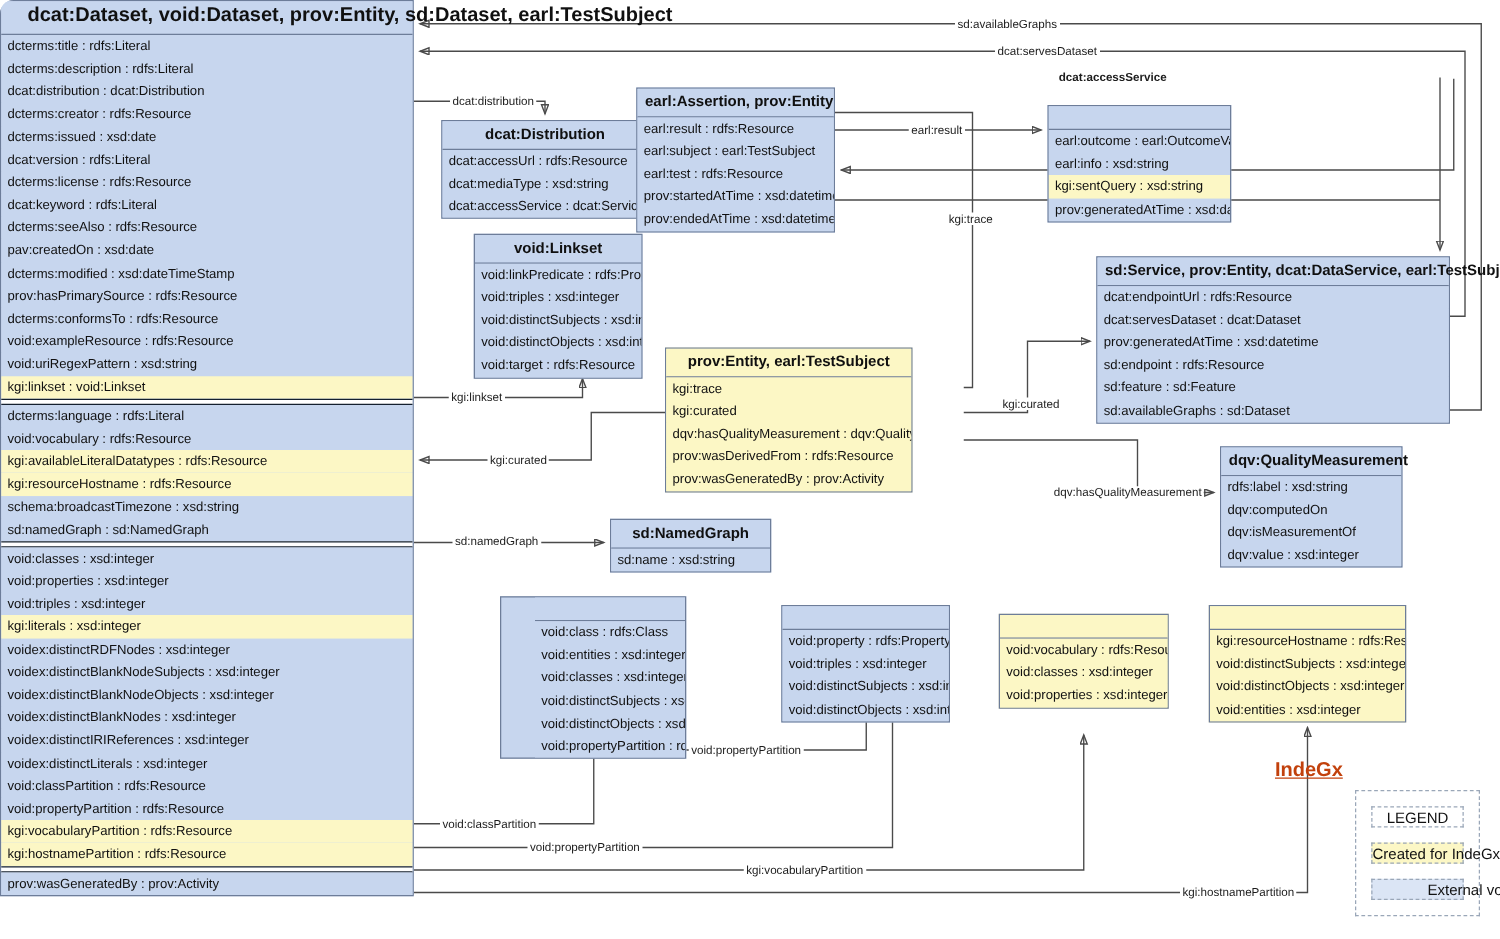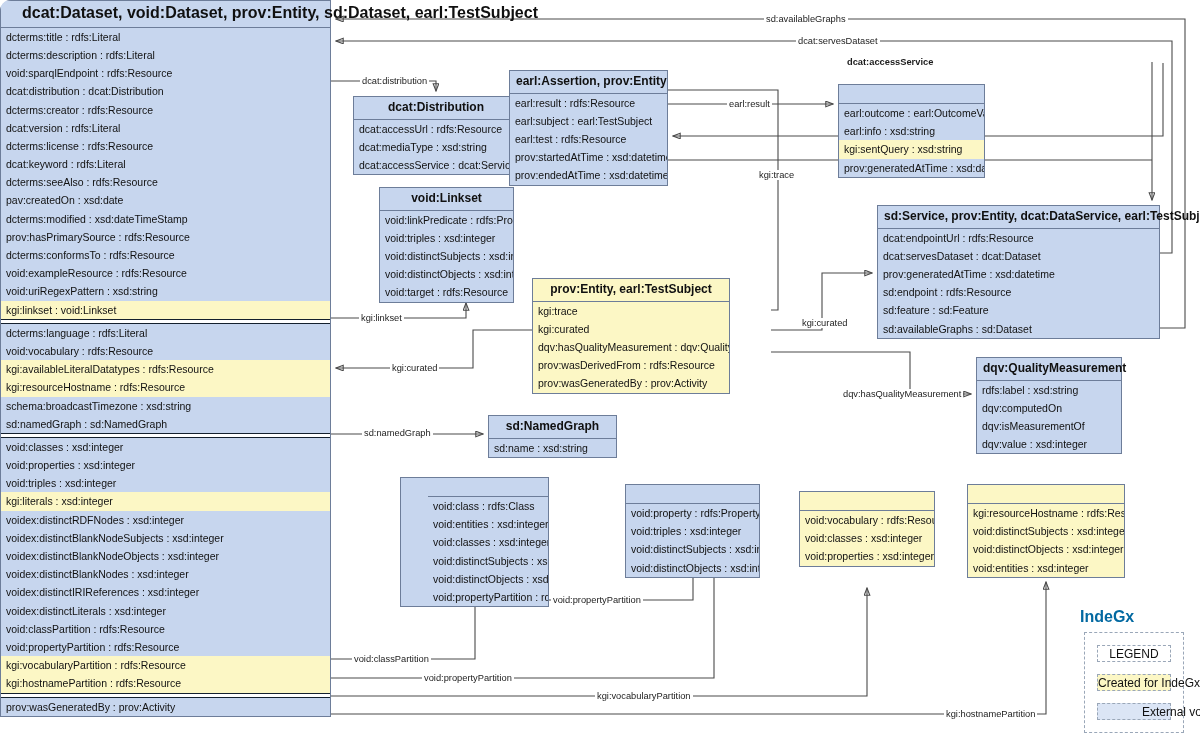--- a/index.html
+++ b/index.html
@@ -88,23 +88,24 @@
     color:#1c1c1c;
     background:#ffffff;
     padding:0 2px;
     white-space:nowrap;
     z-index:4;
     line-height:10px;
   }
 
   
   #brand{
-    position:absolute;left:1080px;top:608px;
-    font-size:16px;font-weight:bold;color:#0369a1;
+    position:absolute;left:1020px;top:608px;
+    font-size:16px;font-weight:bold;color:#c2410c;
     z-index:6;
+    text-decoration:underline;
   }
   #legend{
     position:absolute;left:1084px;top:632px;width:100px;
     border:1.4px dashed #9aa7b8;box-sizing:border-box;z-index:6;
     background:#ffffff;
   }
   #legend .lrow{
     box-sizing:border-box;
     font-size:12px;text-align:center;color:#111;
     height:17px;line-height:17px;
@@ -178,23 +179,23 @@
   <div class="elabel" style="left:352px;top:654px;">void:classPartition</div>
   <div class="elabel" style="left:422px;top:673px;">void:propertyPartition</div>
   <div class="elabel" style="left:595px;top:691px;">kgi:vocabularyPartition</div>
   <div class="elabel" style="left:944px;top:709px;">kgi:hostnamePartition</div>
 
   <div class="uml" id="box-dataset">
     <div class="hdr">dcat:Dataset, void:Dataset, prov:Entity, sd:Dataset, earl:TestSubject</div>
     <div class="rows">
         <div class="row b">dcterms:title : rdfs:Literal</div>
         <div class="row b">dcterms:description : rdfs:Literal</div>
-        <div class="row b">void:sparqlEndpoint : rdfs:Resource</div>
         <div class="row b">dcat:distribution : dcat:Distribution</div>
         <div class="row b">dcterms:creator : rdfs:Resource</div>
+        <div class="row b">dcterms:issued : xsd:date</div>
         <div class="row b">dcat:version : rdfs:Literal</div>
         <div class="row b">dcterms:license : rdfs:Resource</div>
         <div class="row b">dcat:keyword : rdfs:Literal</div>
         <div class="row b">dcterms:seeAlso : rdfs:Resource</div>
         <div class="row b">pav:createdOn : xsd:date</div>
         <div class="row b">dcterms:modified : xsd:dateTimeStamp</div>
         <div class="row b">prov:hasPrimarySource : rdfs:Resource</div>
         <div class="row b">dcterms:conformsTo : rdfs:Resource</div>
         <div class="row b">void:exampleResource : rdfs:Resource</div>
         <div class="row b">void:uriRegexPattern : xsd:string</div>

